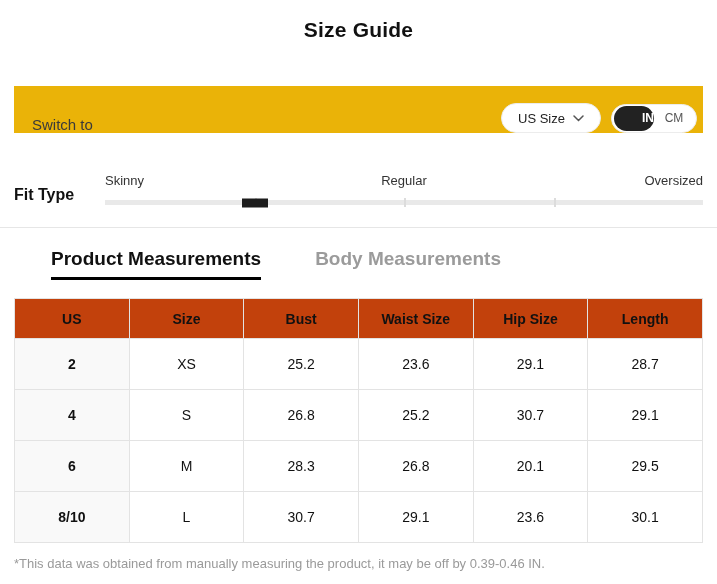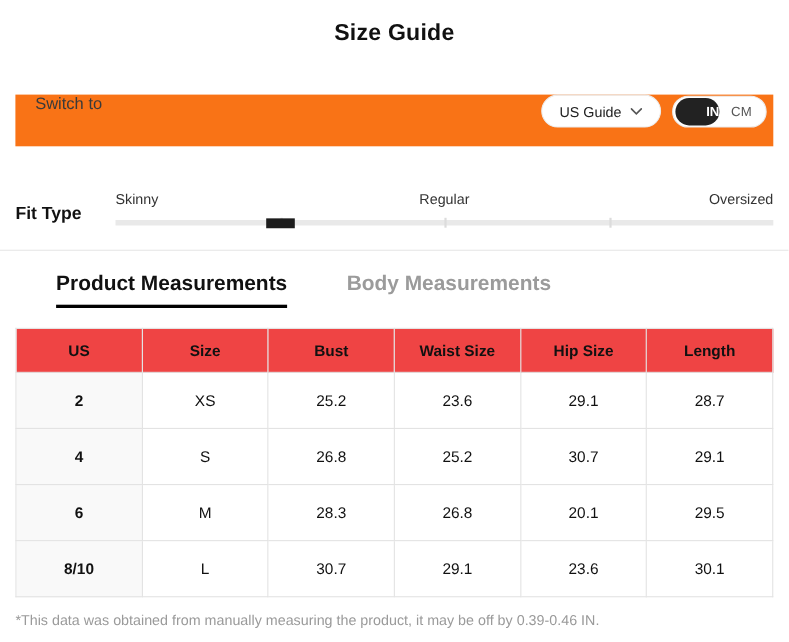--- a/index.html
+++ b/index.html
@@ -20,23 +20,23 @@
     font-size: 21px;
     font-weight: bold;
     color: #111;
     letter-spacing: .2px;
   }
 
   
   .switch-bar {
     margin: 44px 14px 0 14px;
     height: 47px;
-    background: #f97316;
+    background: #eab308;
     display: flex;
-    align-items: flex-start;
+    align-items: flex-end;
     padding: 0 6px 0 18px;
   }
   .switch-label { font-size: 15px; color: #3a3a3a; }
   .switch-controls { margin-left: auto; display: flex; align-items: center; gap: 10px; }
   .size-dropdown {
     background: #fff;
     border: 1px solid #ececec;
     border-radius: 16px;
     height: 30px;
     padding: 0 16px;
@@ -141,21 +141,21 @@
     table-layout: fixed;
   }
   .size-table th, .size-table td {
     border: 1px solid #e3e3e3;
     text-align: center;
     font-size: 14px;
     color: #111;
   }
   .size-table th {
     height: 40px;
-    background: #ef4444;
+    background: #c2410c;
     font-weight: bold;
   }
   .size-table td { height: 51px; background: #fff; }
   .size-table td:first-child {
     background: #f9f9f9;
     font-weight: bold;
   }
 
   
   .footnote {
@@ -168,21 +168,21 @@
 <body>
 
 <div class="page">
 
   <div class="title">Size Guide</div>
 
   <div class="switch-bar">
     <span class="switch-label">Switch to</span>
     <div class="switch-controls">
       <div class="size-dropdown">
-        <span>US Guide</span>
+        <span>US Size</span>
         <span style="display:flex;align-items:center;">
           <svg width="11" height="7" viewBox="0 0 11 7">
               <path d="M1 1 L5.5 5.5 L10 1" stroke="#555" stroke-width="1.5" fill="none" stroke-linecap="round"></path>
             </svg>
         </span>
       </div>
       <div class="unit-toggle">
         <div class="unit-option active">IN</div>
         <div class="unit-option">CM</div>
       </div>

